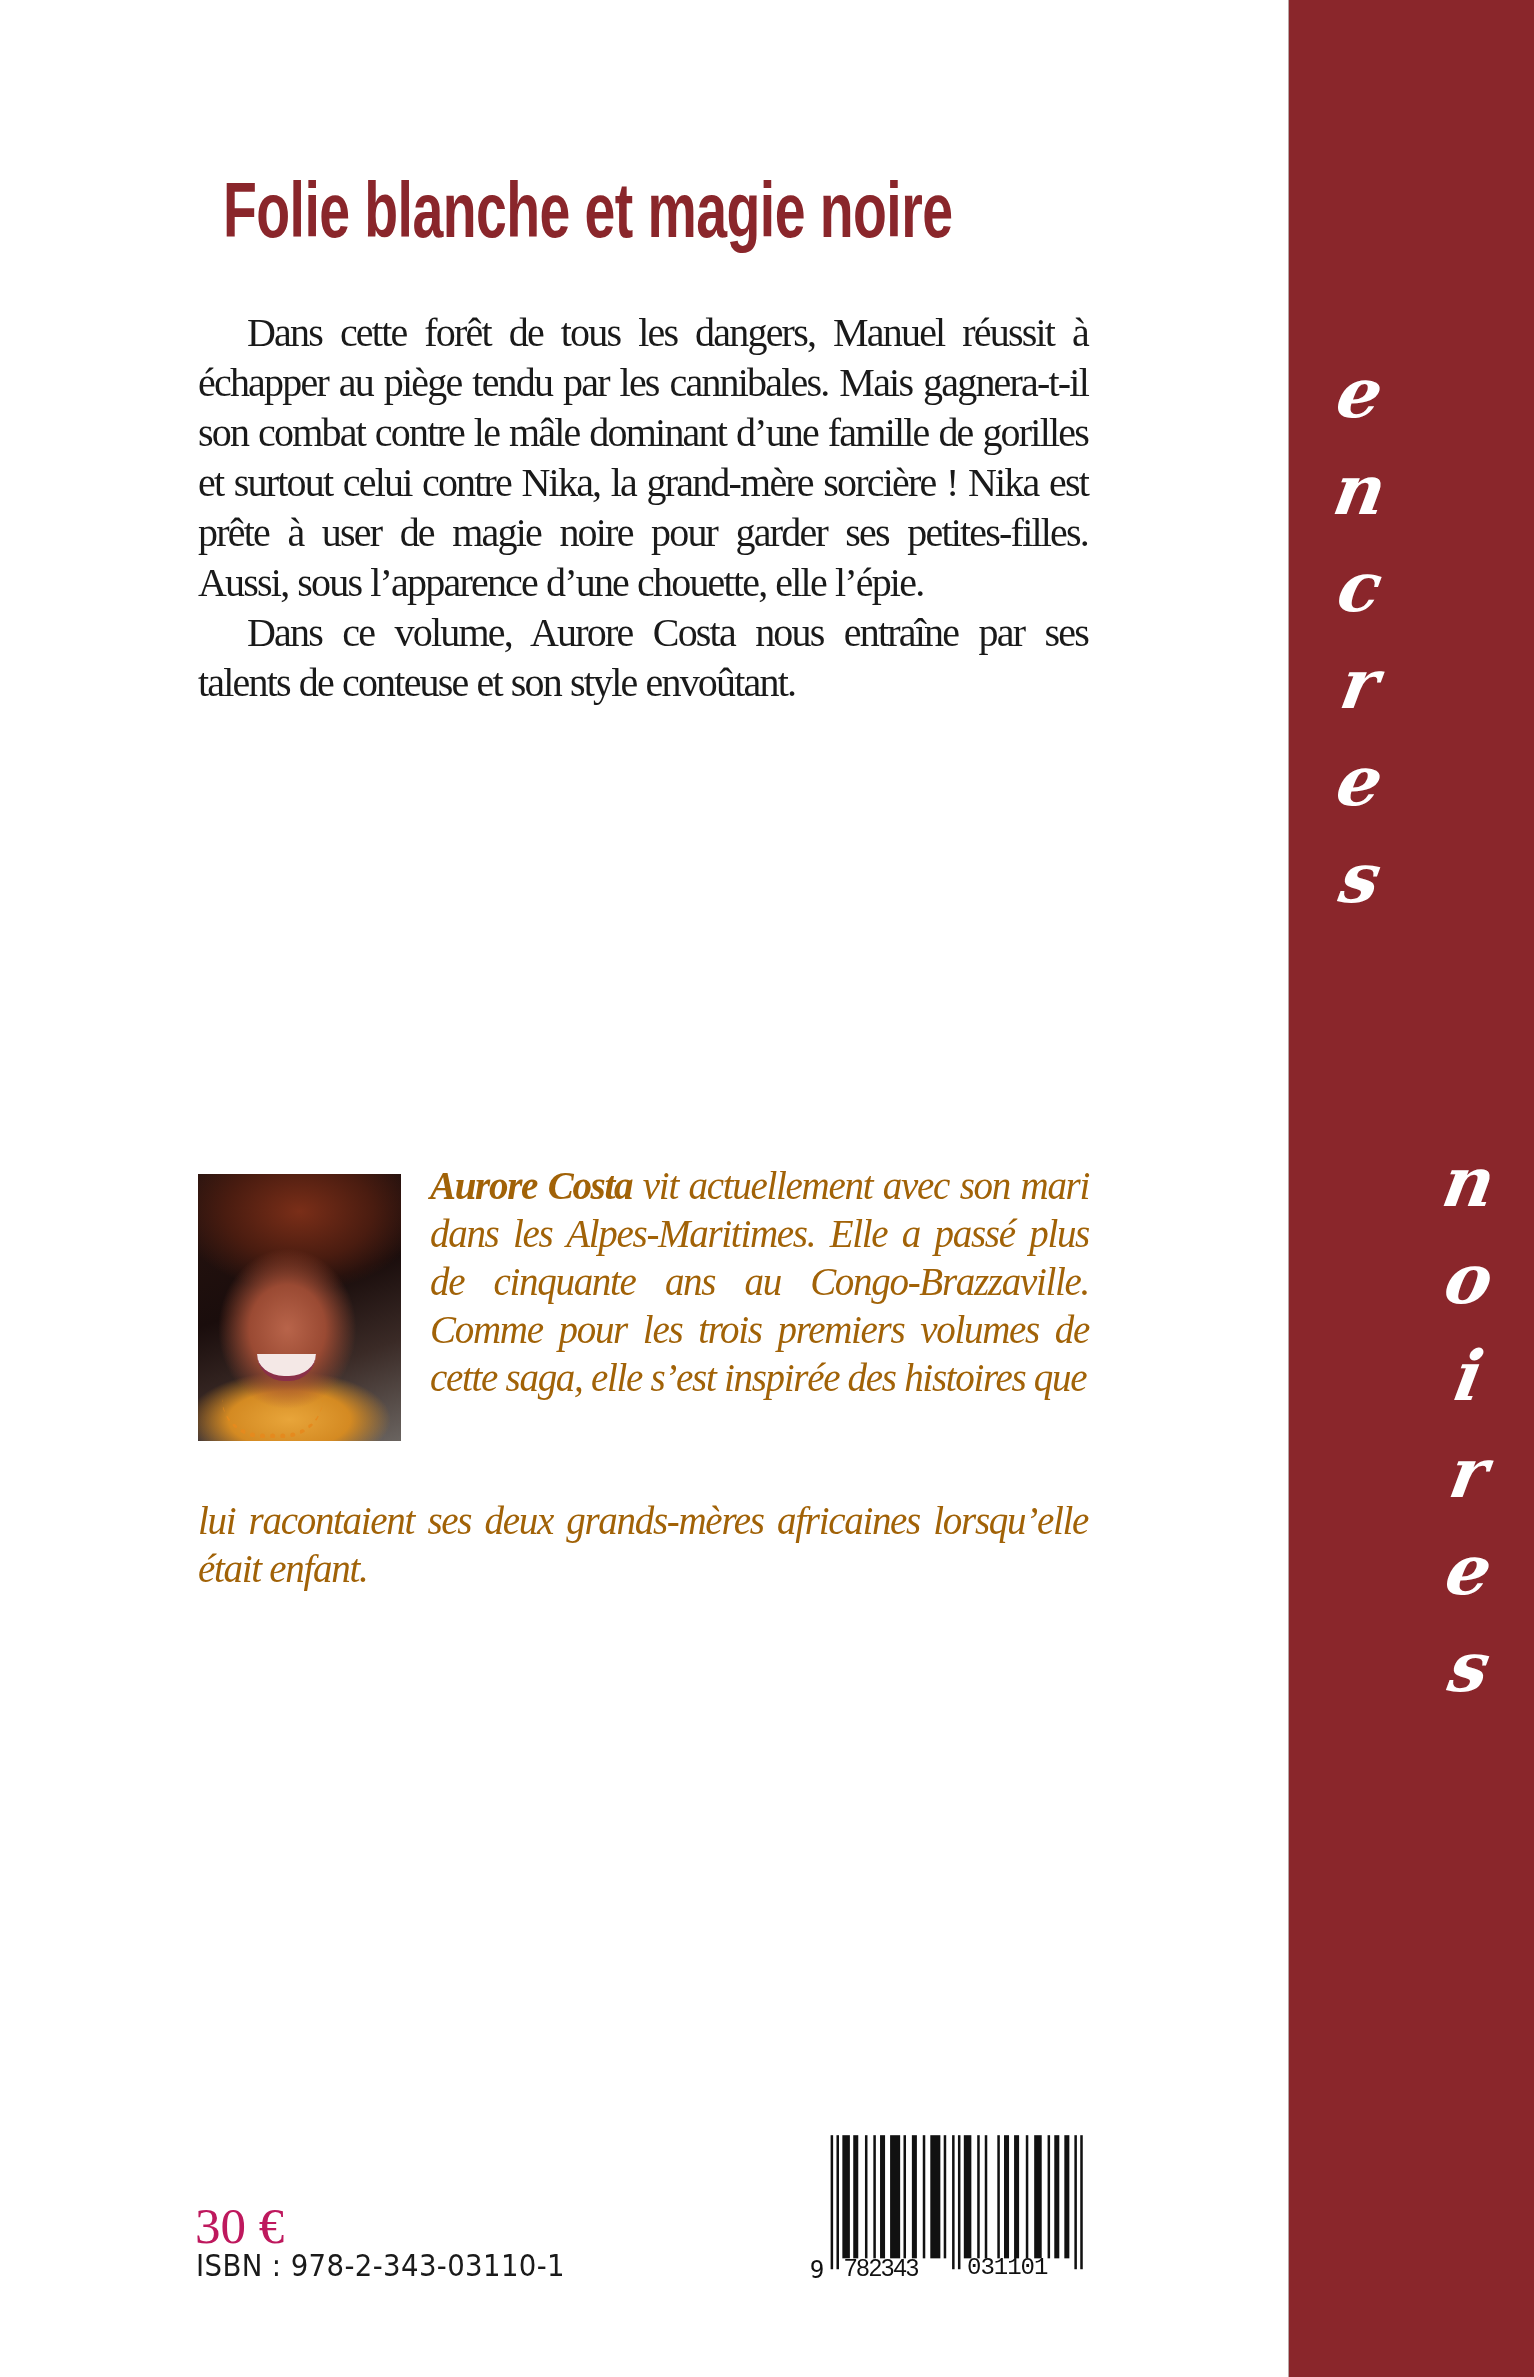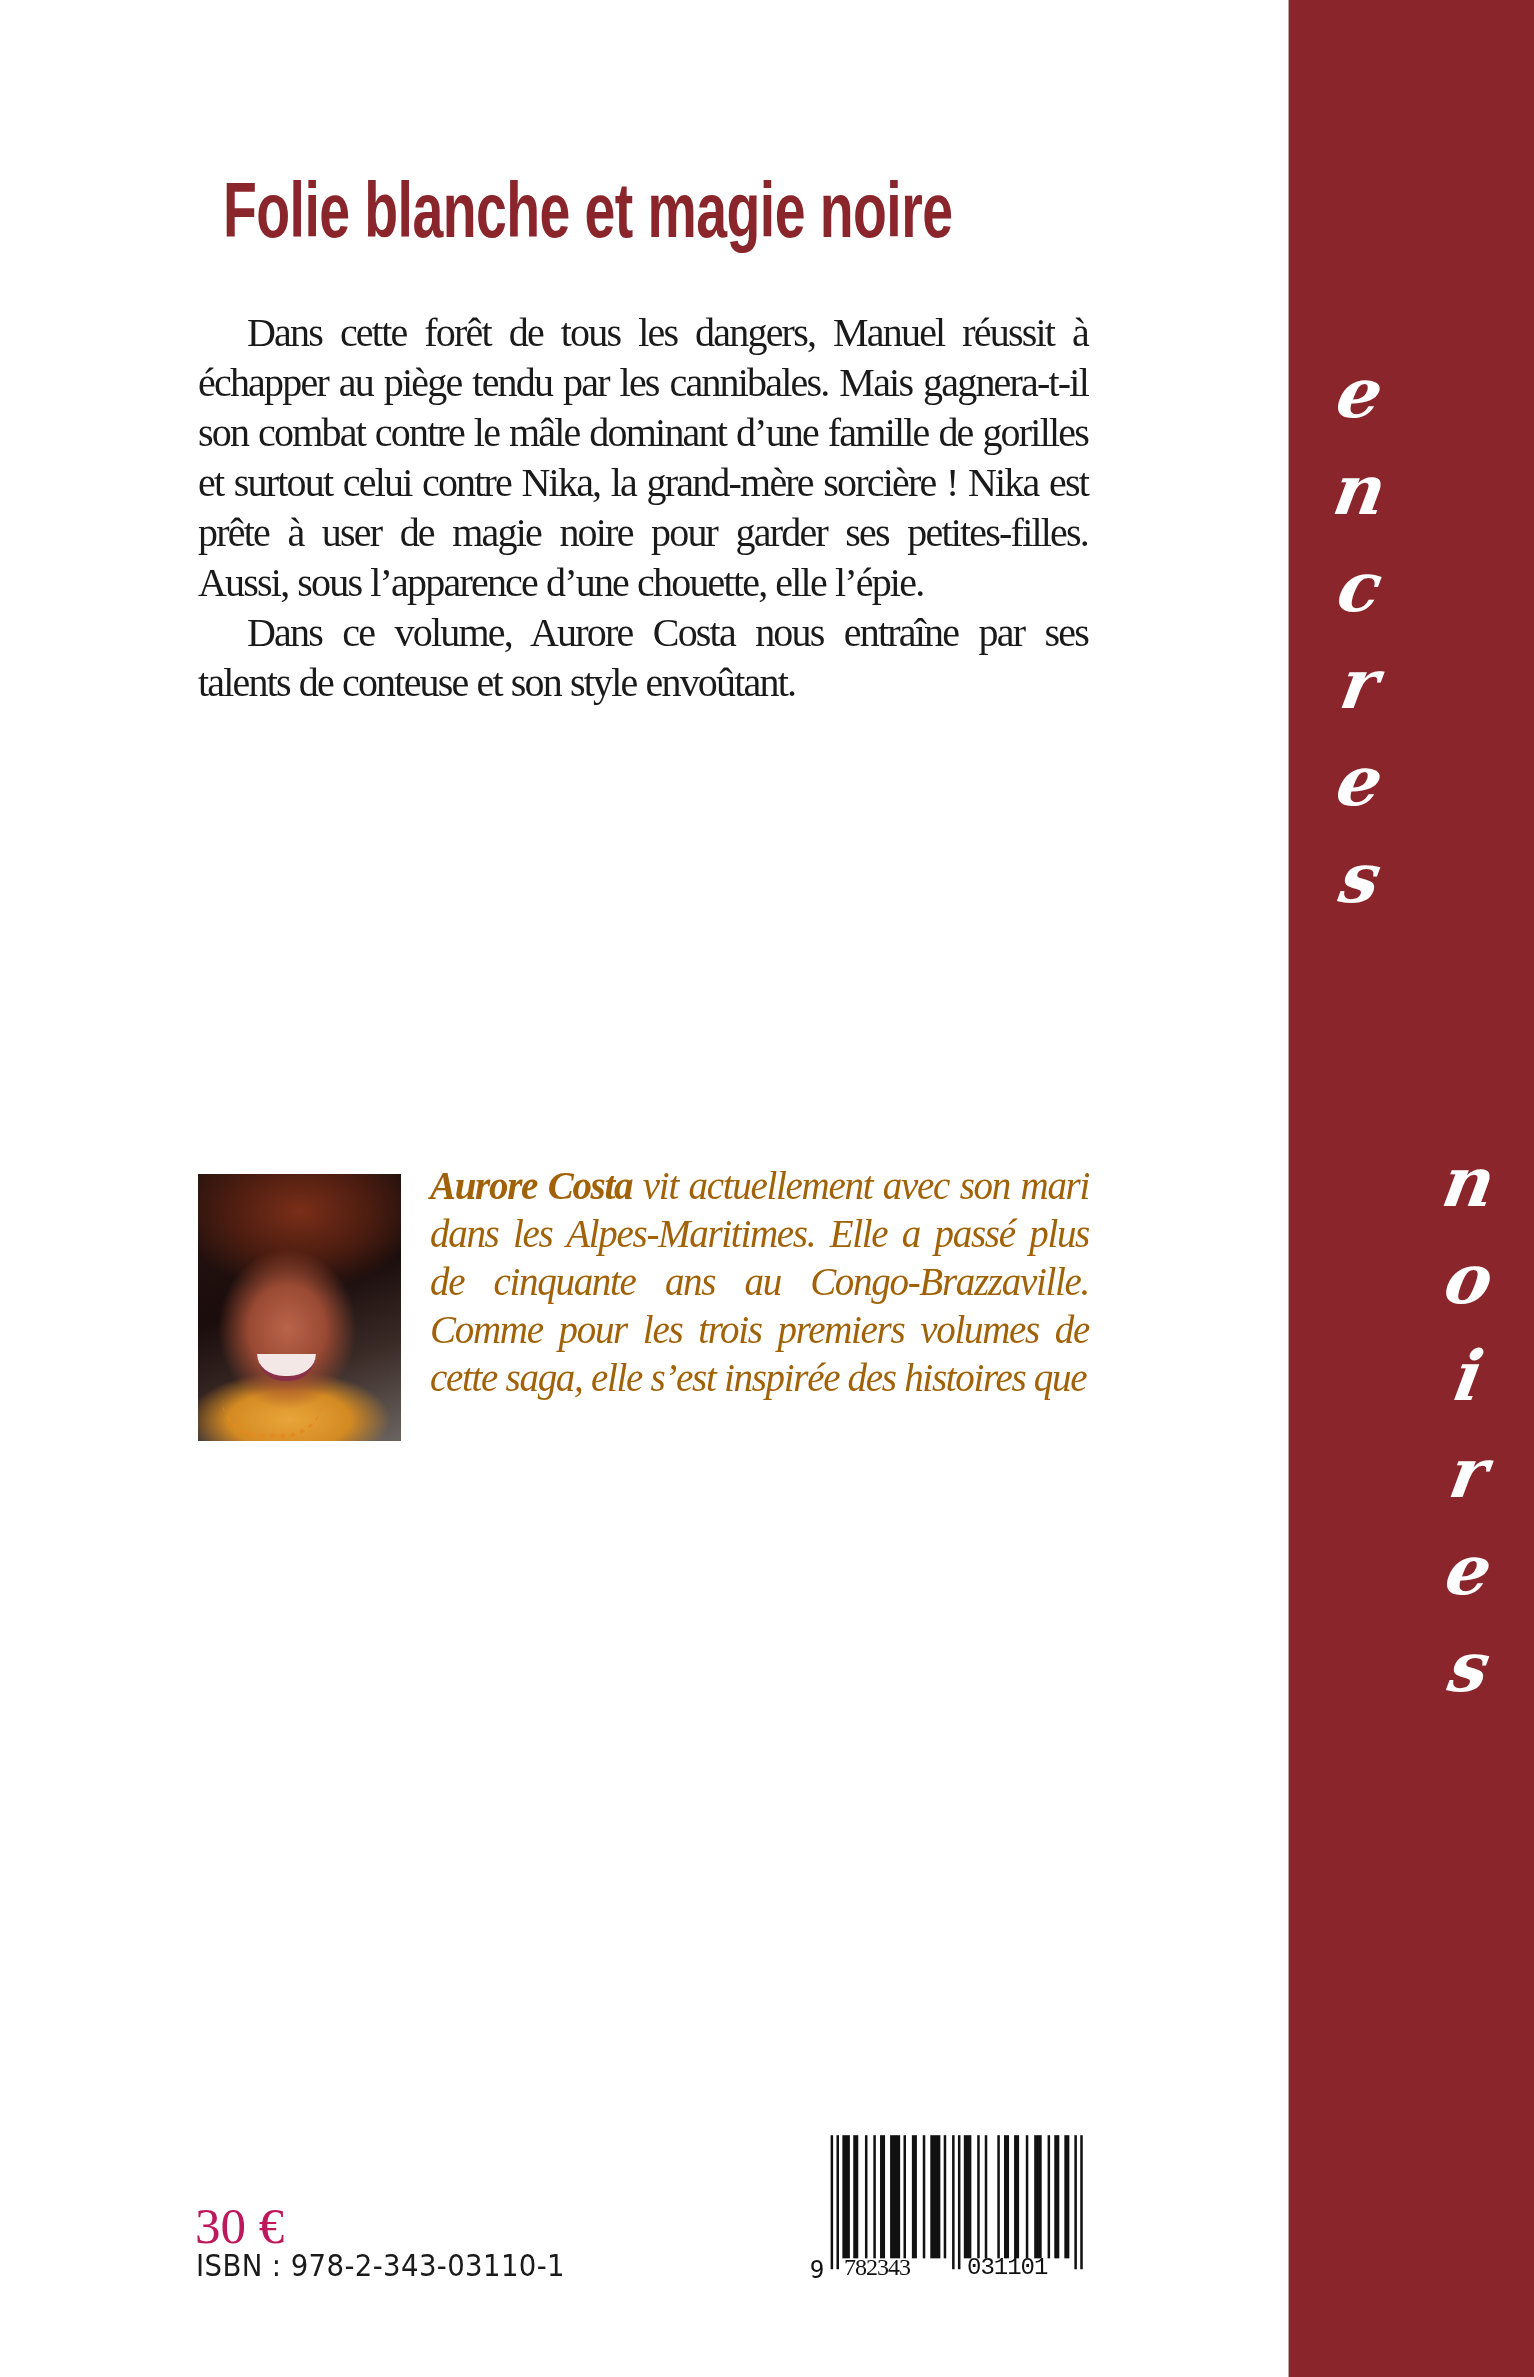--- a/index.html
+++ b/index.html
@@ -104,20 +104,21 @@
   <p>Dans ce volume, Aurore Costa nous entraîne par ses talents de conteuse et son style envoûtant.</p>
 </div>
 
 <div class="bio">
   <div class="photo" aria-label="author-portrait">
     <div class="smile"></div>
     <div class="necklace"></div>
   </div>
   <div class="bio-text">
     <p><span class="author">Aurore Costa</span><span> vit actuellement avec son mari dans les Alpes-Maritimes. Elle a passé plus de cinquante ans au Congo-Brazzaville. Comme pour les trois premiers volumes de cette saga, elle s’est inspirée des histoires que</span></p>
+    <p class="wrap-full">lui racontaient ses deux grands-mères africaines lorsqu’elle était enfant.</p>
   </div>
 </div>
 
 <div class="spine-text">
   <div class="word w1">
     <span class="letter">e</span>
     <span class="letter">n</span>
     <span class="letter">c</span>
     <span class="letter">r</span>
     <span class="letter">e</span>
@@ -170,16 +171,16 @@
       <rect x="294" y="5" width="6" height="147"></rect>
       <rect x="306" y="5" width="6" height="147"></rect>
 
       <rect x="318" y="5" width="3" height="160"></rect>
       <rect x="325" y="5" width="3" height="160"></rect>
     </g>
     <g font-family="DejaVu Sans Mono, monospace" font-size="29" fill="#111">
       <text x="2" y="176">9</text>
     </g>
   </svg>
-  <div style="position:absolute;left:36px;top:123px;width:105px;font-family:Liberation Serif, serif;font-size:24px;letter-spacing:-1px;color:#111;">782343</div>
+  <div style="position:absolute;left:36px;top:123px;width:105px;font-family:Liberation Sans, sans-serif;font-size:24px;letter-spacing:-1px;color:#111;">782343</div>
   <div style="position:absolute;left:159px;top:123px;width:105px;font-family:Liberation Mono, monospace;font-size:24px;letter-spacing:-1px;color:#111;">031101</div>
 </div>
 
 
 </body></html>

